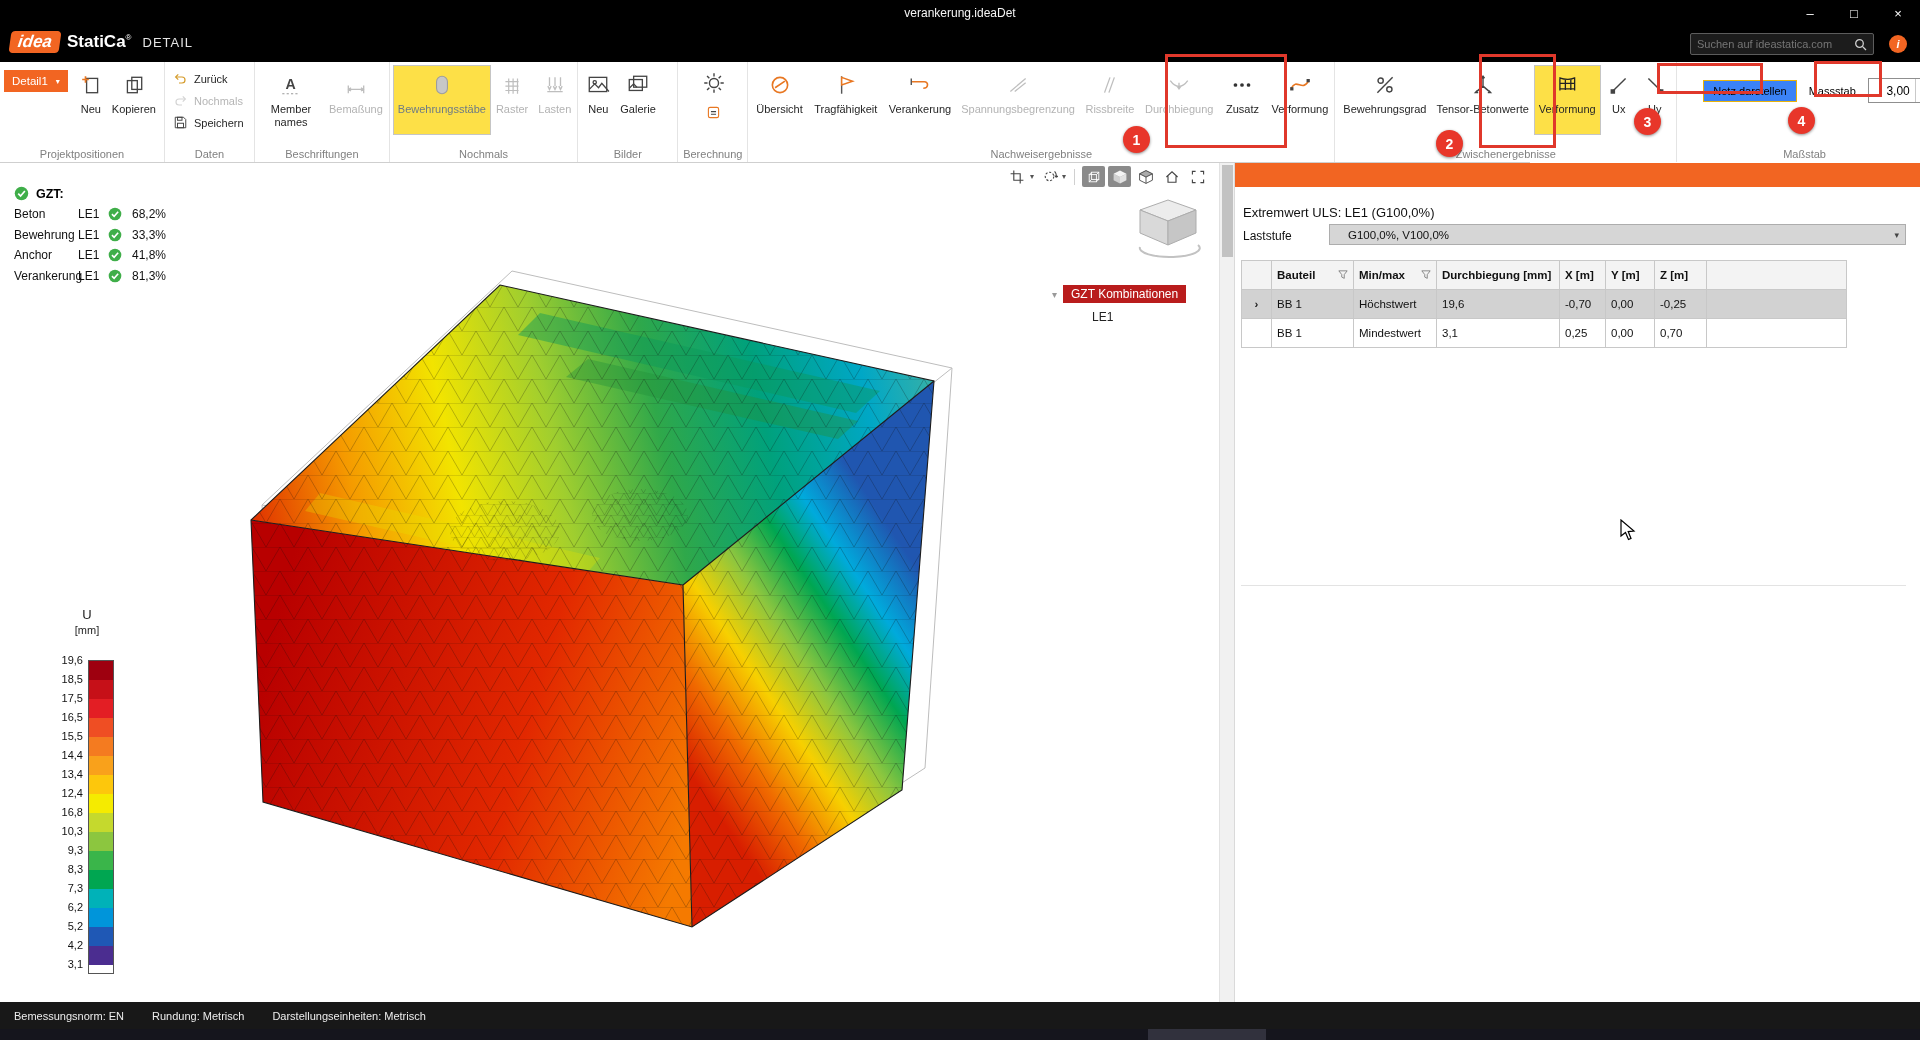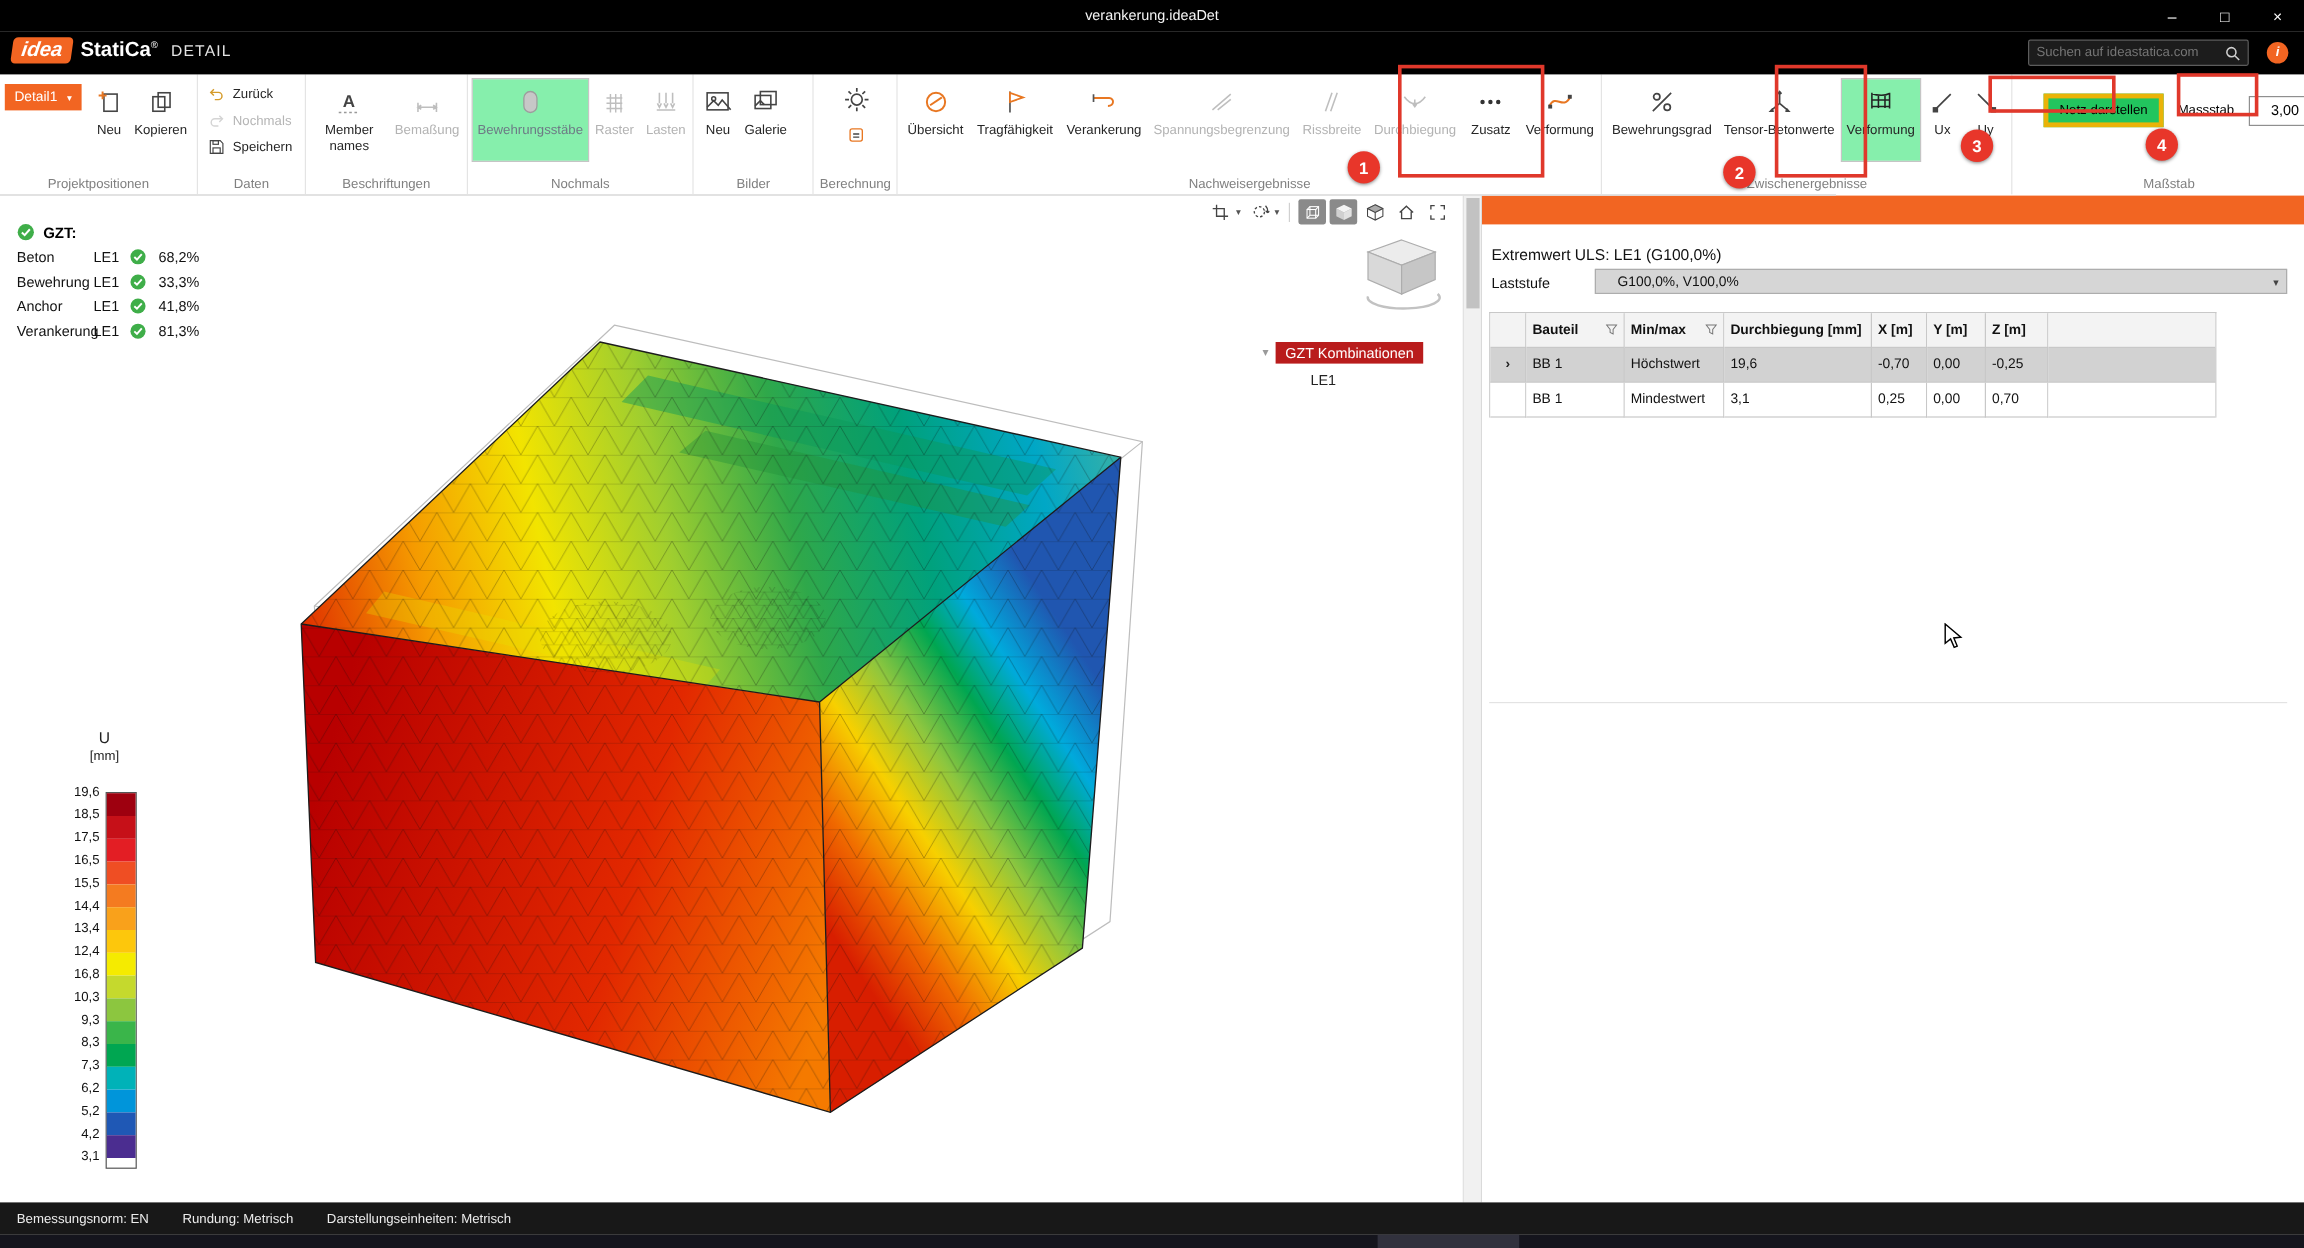--- a/index.html
+++ b/index.html
@@ -30,28 +30,28 @@
   
   .ribbon{position:absolute;left:0;top:62px;width:1530px;height:101px;background:#fff;border-bottom:1px solid #cfcfcf;display:flex;z-index:5}
   .rgroup{position:relative;border-right:1px solid #e4e4e4;padding:4px 2px 16px 4px;display:flex;gap:2px;align-items:flex-start}
   .glabel{position:absolute;bottom:2px;left:0;right:0;text-align:center;font-size:11px;color:#808080;white-space:nowrap;overflow:hidden}
   .rbtn{display:flex;flex-direction:column;align-items:center;gap:3px;padding:4px 4px 0;font-size:11px;color:#262626;text-align:center;height:68px}
   .rbtn .ric{height:30px;display:flex;align-items:center;justify-content:center}
   .rbtn .lbl{line-height:1.15;white-space:nowrap}
   .rbtn.wrap .lbl{white-space:normal;width:56px}
   .rbtn.disabled{color:#b3b3b3}
   .rbtn.disabled svg{opacity:.42}
-  .rbtn.pressed{background:#86efac;outline:1px solid #c5c5c5}
+  .rbtn.pressed{background:#fde047;outline:1px solid #c5c5c5}
   .sbtn{display:flex;align-items:center;gap:6px;font-size:11px;color:#262626;height:19px;padding:0 4px;white-space:nowrap}
   .sbtn.disabled{color:#b5b5b5}
   .sbtn.disabled svg{opacity:.42}
   .btn-detail{background:#f26522;color:#fff;font-size:11.5px;height:22px;padding:0 8px;display:flex;align-items:center;gap:8px;margin:4px 6px 0 0;white-space:nowrap}
   .col{display:flex;flex-direction:column}
   .scale-row{display:flex;align-items:center;gap:12px;margin:12px 0 0 22px}
-  .netz-btn{border:4px solid #eab308;background:#22c55e;padding:4px 9px;font-size:11px;white-space:nowrap}
+  .netz-btn{border:1px solid #eab308;background:#3b82f6;padding:4px 9px;font-size:11px;white-space:nowrap}
   .ms-label{font-size:11px;white-space:nowrap}
   .spin{width:62px;height:25px;border:1px solid #8f8f8f;background:#fff;display:flex}
   .spin .val{flex:1;text-align:right;font-size:12px;display:flex;align-items:center;justify-content:flex-end;padding-right:5px}
   .spin .arrows{width:14px;border-left:1px solid #c9c9c9;display:flex;flex-direction:column}
   .spin .arrows span{flex:1;font-size:7px;display:flex;align-items:center;justify-content:center;color:#555}
 
   
   .content{position:absolute;left:0;top:163px;width:1920px;height:839px}
   .viewport{position:absolute;left:0;top:0;width:1219px;height:839px;background:#fff;overflow:hidden}
   .vscroll{position:absolute;left:1219px;top:0;width:15px;height:839px;background:#f1f1f1;border-left:1px solid #e2e2e2}

